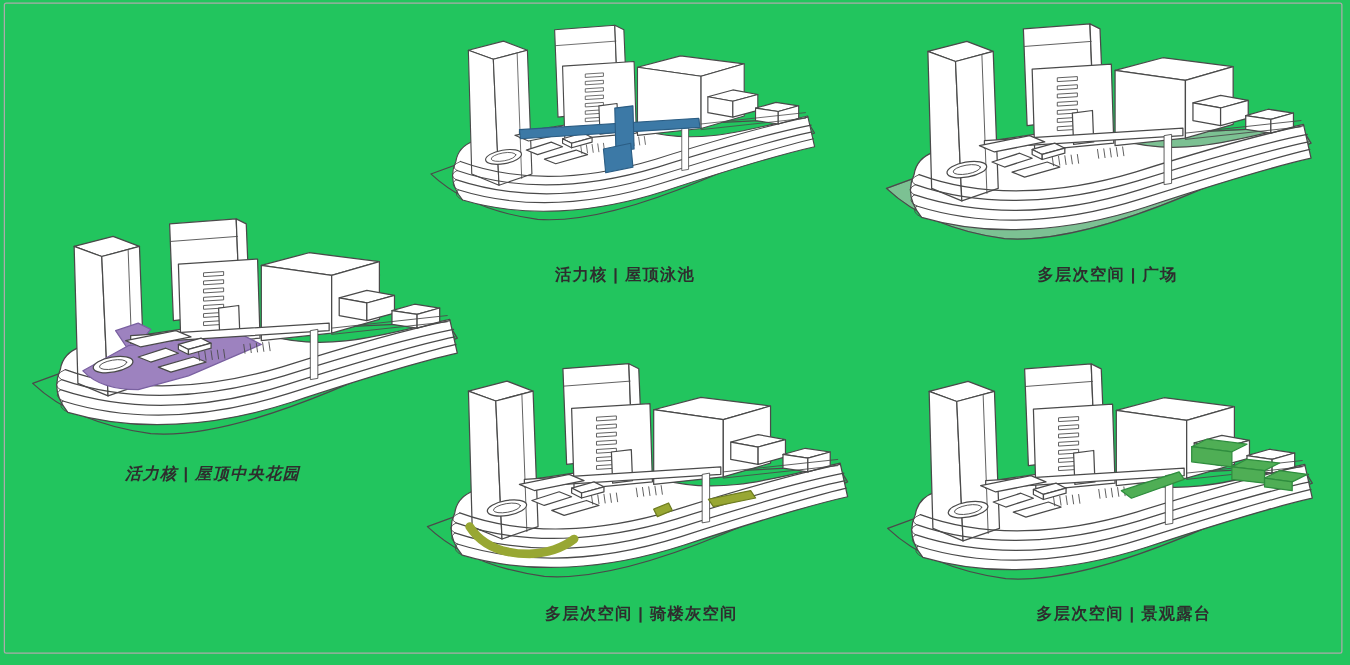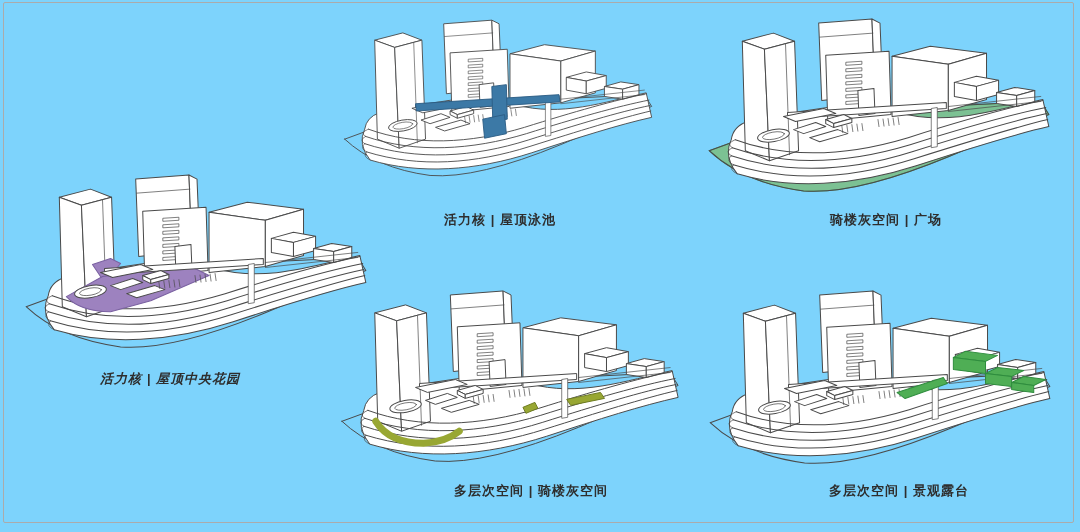--- a/index.html
+++ b/index.html
@@ -1,17 +1,17 @@
 <!DOCTYPE html>
 <html><head>
 <meta charset="utf-8">
 <style>
   html,body{margin:0;padding:0;background:#fff;}
   body{width:1080px;height:532px;font-family:"Liberation Sans",sans-serif;}
-  .stage{position:relative;width:1080px;height:532px;background:#7dd3fc;overflow:hidden;}
+  .stage{position:relative;width:1080px;height:532px;background:#22c55e;overflow:hidden;}
   .frame{position:absolute;left:3px;top:2px;width:1069px;height:519px;
          border:1px solid #ababab;border-radius:2px;pointer-events:none;}
   .fig{position:absolute;}
   .caption{position:absolute;text-align:center;font-size:13px;font-weight:bold;
            color:#2e2e2e;letter-spacing:1px;white-space:nowrap;}
   
   .ln{fill:none;stroke:#4a4a4a;stroke-width:1;stroke-linecap:round;stroke-linejoin:round;}
   .face{fill:#ffffff;stroke:#4a4a4a;stroke-width:1;stroke-linejoin:round;}
   .thin{stroke-width:0.7;}
   
@@ -111,21 +111,21 @@
 
   <div class="fig" style="left:695px;top:8px;">
     <svg width="372" height="201" viewBox="0 0 370 200">
       <g>
         <path class="hs-pgreen" d="M14,142 L118,104 L344,93 L352,106 L252,148 Q160,186 108,182 Q48,174 14,142 Z" fill="#7cc193"></path>
       </g>
       <use href="#bldg-back"></use>
         <use href="#bldg-front"></use>
     </svg>
   </div>
-  <div class="caption" style="left:700px;width:372px;top:211px;">骑楼灰空间 | 广场</div>
+  <div class="caption" style="left:700px;width:372px;top:211px;">多层次空间 | 广场</div>
 
   <div class="fig" style="left:12px;top:164px;">
     <svg width="372" height="201" viewBox="0 0 370 200">
       <use href="#bldg-back"></use>
       <g>
         <path class="hs-purple" d="M80,100 L98,94 L108,99 L92,118 Z" fill="#9d82bf"></path>
         <path class="hs-purple" d="M54,132 L90,112 L178,102 L196,111 L138,136 L98,147 Q68,147 54,132 Z" fill="#9d82bf"></path>
       </g>
       <use href="#bldg-front"></use>
     </svg>
@@ -136,21 +136,21 @@
     <svg width="368" height="199" viewBox="0 0 370 200">
       <use href="#bldg-back"></use>
         <use href="#bldg-front"></use>
       <g>
         <path class="hs-oliveband" d="M48,142 Q62,164 96,164 Q118,163 132,152" stroke="#98a733"></path>
         <path class="hs-olive" d="M196,128 L208,123 L211,129 L199,134 Z" fill="#98a733"></path>
         <path class="hs-olive" d="M240,120 L274,113 L278,119 L244,126 Z" fill="#98a733"></path>
       </g>
     </svg>
   </div>
-  <div class="caption" style="left:346px;width:370px;top:482px;">多层次空间 | 骑楼灰空间</div>
+  <div class="caption" style="left:328px;width:370px;top:482px;">多层次空间 | 骑楼灰空间</div>
 
   <div class="fig" style="left:696px;top:280px;">
     <svg width="372" height="201" viewBox="0 0 370 200">
       <use href="#bldg-back"></use>
         <use href="#bldg-front"></use>
       <g>
         <path class="hs-green" d="M200,112 L246,97 L250,103 L208,118 Z" fill="#4fae55"></path>
         <path class="hs-green" d="M256,77 L268,71 L300,75 L288,81 Z" fill="#4fae55"></path>
         <path class="hs-green" d="M256,77 L288,81 L288,93 L256,89 Z" fill="#4fae55"></path>
         <path class="hs-green" d="M288,93 L300,87 L326,90 L314,96 Z" fill="#4fae55"></path>

